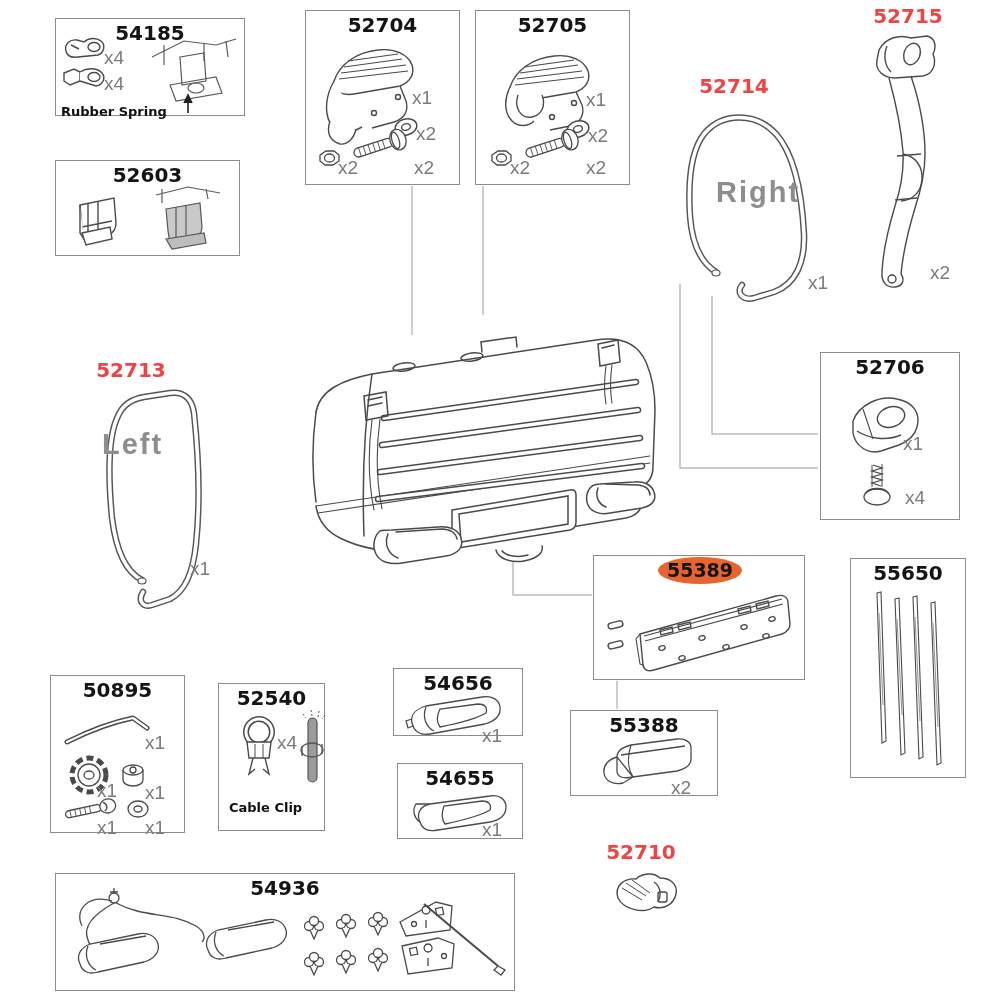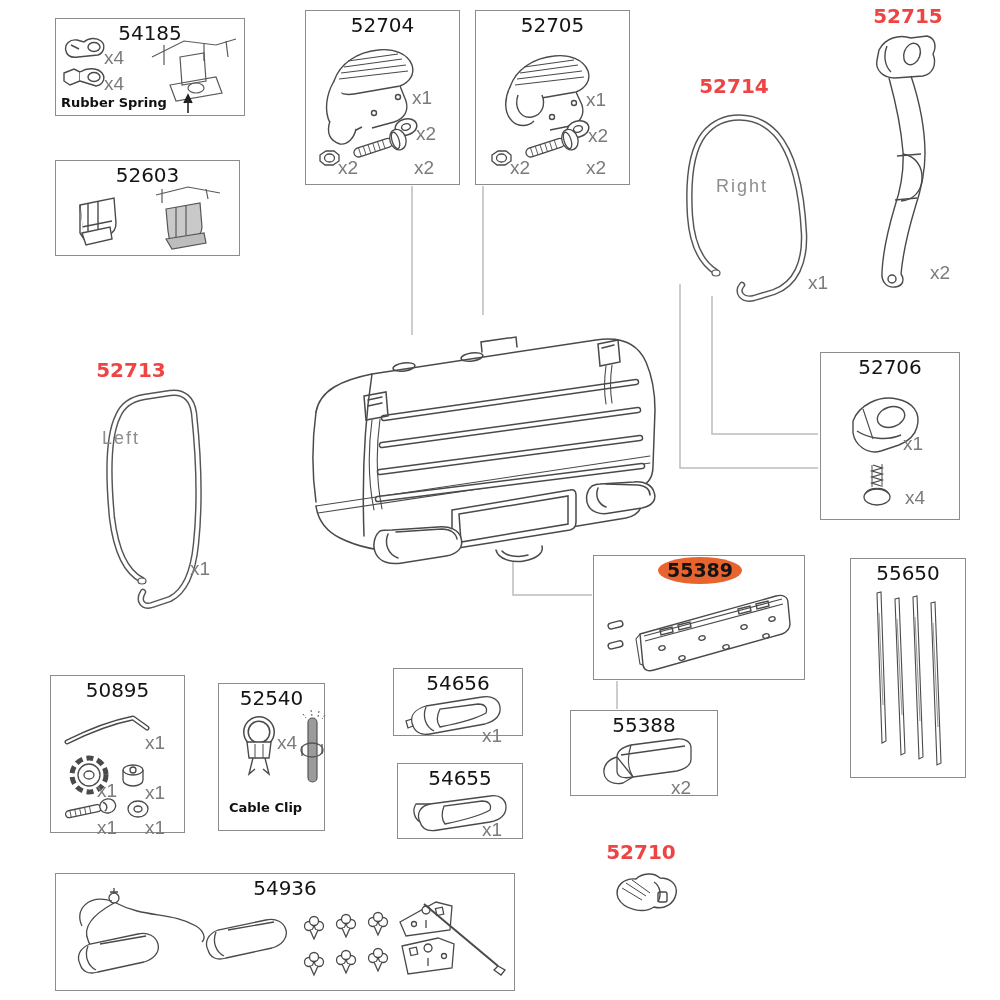--- a/index.html
+++ b/index.html
@@ -2,26 +2,26 @@
 <html><head>
 <meta charset="utf-8">
 <style>
   html,body{margin:0;padding:0;background:#fff;}
   #stage{position:relative;width:1000px;height:1000px;background:#fff;overflow:hidden;
          font-family:"Liberation Sans",sans-serif;}
   svg{display:block;}
   .art path,.art rect,.art ellipse,.art circle,.art line,.art polyline{vector-effect:non-scaling-stroke;}
   .pbox{position:absolute;border:1px solid #8c8c8c;background:#fff;box-sizing:border-box;}
   .pnum{position:absolute;left:0;right:0;top:2px;text-align:center;
-        font-family:"DejaVu Sans",sans-serif;font-weight:normal;font-size:20px;color:#141414;}
+        font-family:"DejaVu Sans",sans-serif;font-weight:bold;font-size:20px;color:#141414;}
   .pnum-free{position:absolute;text-align:center;
         font-family:"DejaVu Sans",sans-serif;font-weight:bold;font-size:20px;color:#ef4444;}
   .qty{position:absolute;font-size:19px;color:#7b7b7b;white-space:nowrap;}
   .cap{position:absolute;font-family:"DejaVu Sans",sans-serif;font-weight:bold;font-size:13px;color:#101010;white-space:nowrap;}
-  .side-label{position:absolute;font-size:18px;font-weight:400;color:#8d8d8d;letter-spacing:2px;}
+  .side-label{position:absolute;font-size:29px;font-weight:700;color:#8d8d8d;letter-spacing:2px;}
   .abs{position:absolute;}
   .badge{position:absolute;background:#E8642F;border-radius:50%;text-align:center;
          font-family:"DejaVu Sans",sans-serif;font-weight:bold;font-size:19px;color:#141414;
          line-height:27px;}
 </style>
 </head>
 <body>
 
 <div id="stage">
 
@@ -41,21 +41,21 @@
       <ellipse cx="32" cy="12" rx="6" ry="4.5"></ellipse>
         <path d="M9 10 L17 14"></path>
     </svg>
     <span class="qty" style="left:48px;top:28px;">x4</span>
     <svg class="abs art" style="left:4px;top:44px;" width="46" height="30" viewBox="0 0 46 30" fill="#fff" stroke="#4a4a4a" stroke-width="1.4">
       <path d="M4 10 L14 6 L20 9 L20 18 L10 22 L4 18 Z"></path>
       <path d="M20 9 C28 4 38 5 42 10 C46 15 43 22 36 23 L20 18"></path>
       <ellipse cx="34" cy="14" rx="6" ry="4.5"></ellipse>
     </svg>
     <span class="qty" style="left:48px;top:54px;">x4</span>
-    <span class="cap" style="left:5px;top:76px;">Rubber Spring</span>
+    <span class="cap" style="left:5px;top:85px;">Rubber Spring</span>
     <svg class="abs art" style="left:88px;top:12px;" width="100" height="84" viewBox="0 0 100 84" fill="none" stroke="#5a5a5a" stroke-width="1.2">
       <path d="M8 26 L40 10 L72 14 L92 8"></path>
         <path d="M20 14 L20 34 M60 12 L60 30 M82 10 L84 26"></path>
       <path d="M36 26 L60 22 L62 50 L38 54 Z"></path>
       <path d="M26 54 L72 46 L78 62 L32 70 Z"></path>
         <ellipse cx="52" cy="57" rx="8" ry="5"></ellipse>
       <g stroke="#222" stroke-width="1.6">
           <path d="M44 82 L44 68"></path>
           <path d="M40 72 L44 64 L48 72" fill="#222"></path>
         </g>

